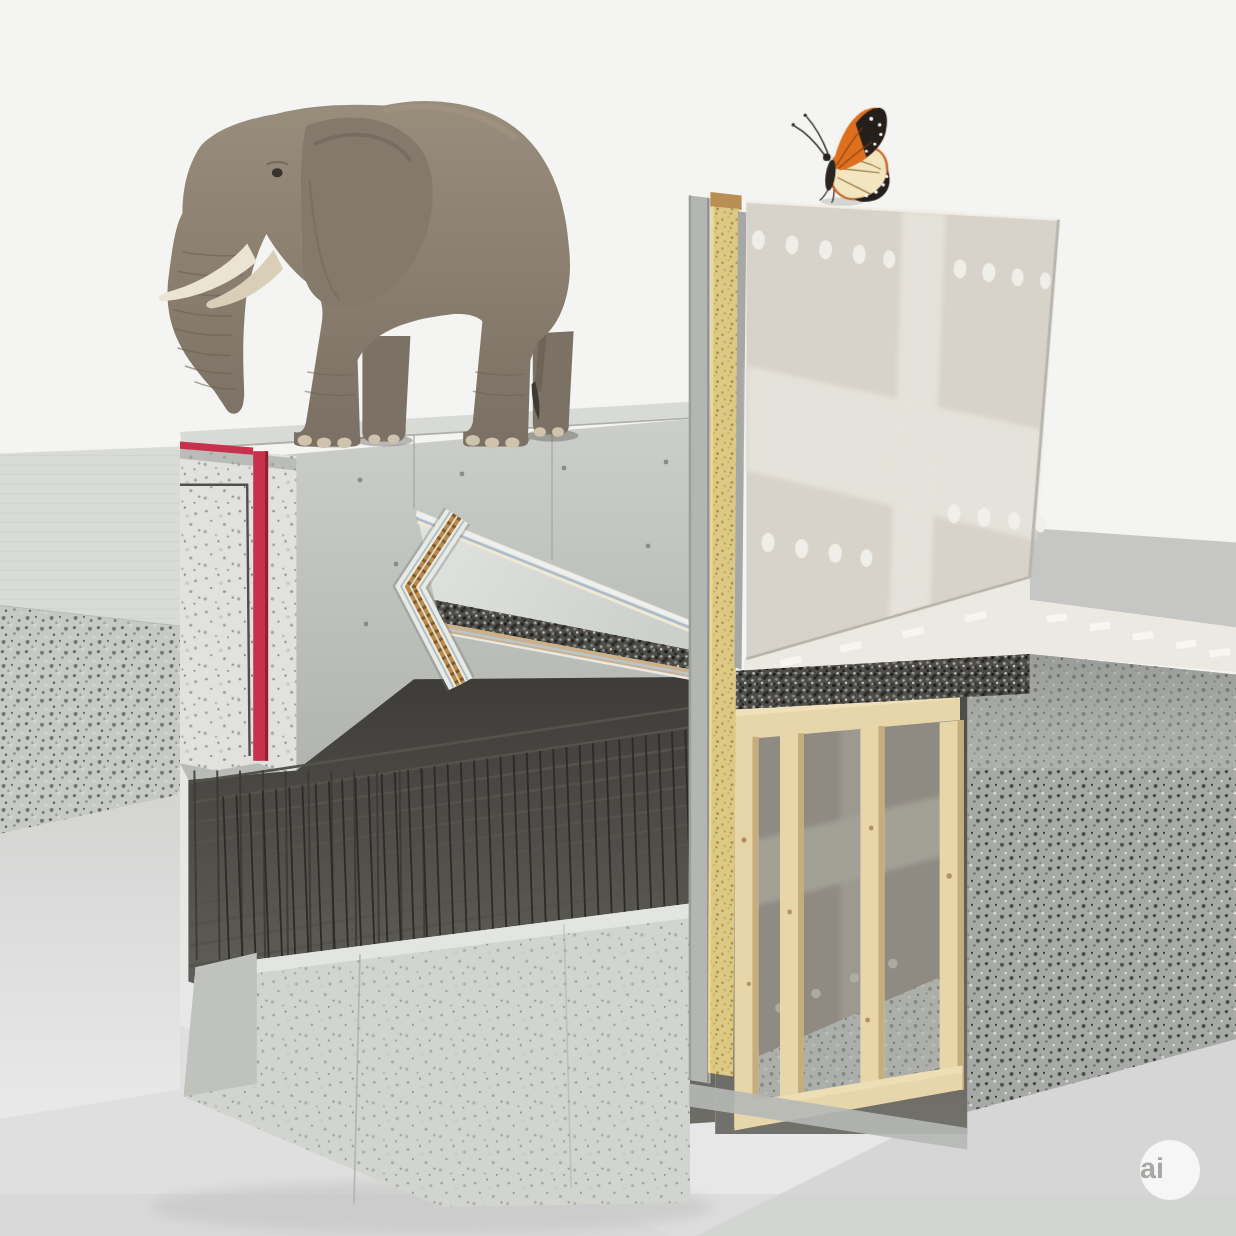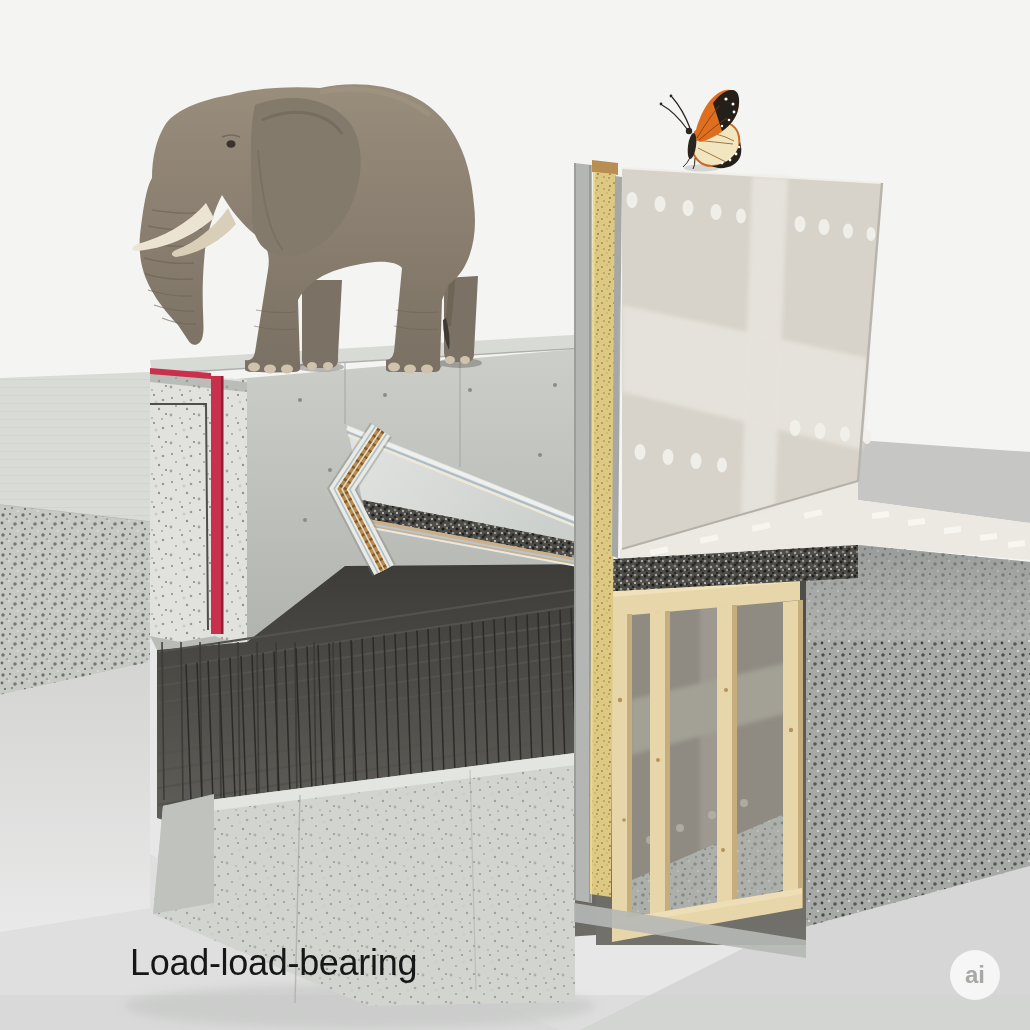--- a/index.html
+++ b/index.html
@@ -7,21 +7,21 @@
           background:var(--c-background,#f4f4f3);
           font-family:"Liberation Sans", sans-serif;}
   .scene{position:absolute;left:0;top:0;}
   .caption{position:absolute;top:941px;height:44px;line-height:44px;
            font-size:36px;color:var(--c-label,#171717);letter-spacing:-0.3px;
            white-space:nowrap;z-index:5;}
   .caption.left{left:130px;}
   .caption.right{left:588px;}
   .badge{position:absolute;left:950px;top:950px;width:50px;height:50px;
          border-radius:50%;background:rgba(255,255,255,0.78);
-         display:flex;align-items:center;justify-content:center;
+         display:flex;align-items:center;
          font-size:24px;font-weight:bold;color:var(--c-badge_text,#aaa8a5);
          z-index:6;}
   .red-f{fill:var(--c-red_membrane,#c9304b);}
   .wood-f{fill:var(--c-wood,#e8d6ab);}
   .osb-f{fill:var(--c-osb,#dcc983);}
   .dw-f{fill:var(--c-drywall,#d7d3ca);}
   .dwj-f{fill:var(--c-drywall_joint,#e6e3db);}
   .gravel-f{fill:var(--c-gravel,#4e4d49);}
 </style>
 </head>
@@ -496,18 +496,17 @@
   </g>
   <circle cx="661" cy="104" r="1.4" fill="#2a2520"></circle>
         <circle cx="671" cy="96" r="1.4" fill="#2a2520"></circle>
   <g stroke="#2a2520" stroke-width="1" fill="none">
     <path d="M691,156 q-4,8 -8,11"></path>
           <path d="M695,158 q0,8 -2,11"></path>
   </g>
 </g>
 </svg>
 
-<div class="caption left">Load-load-bearing</div>
 <div class="badge">
   <span>ai</span>
 </div>
 
 </div>
 
 </body></html>

